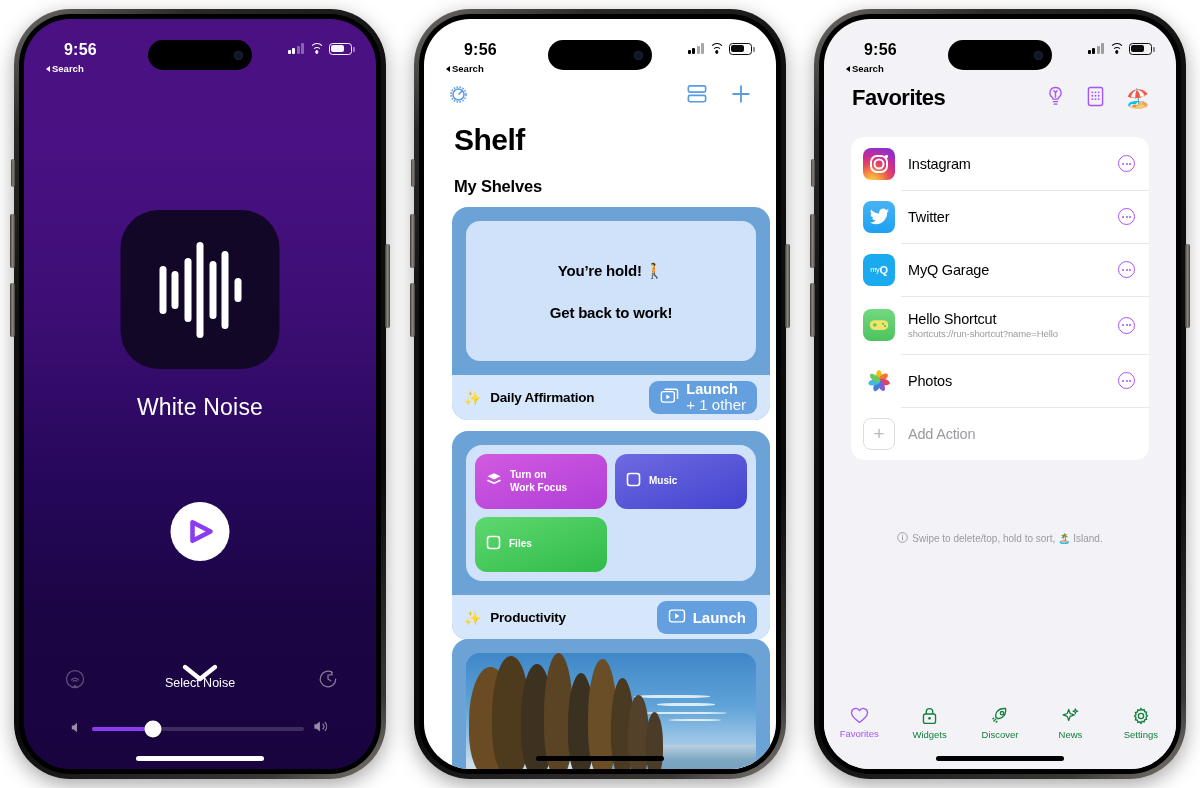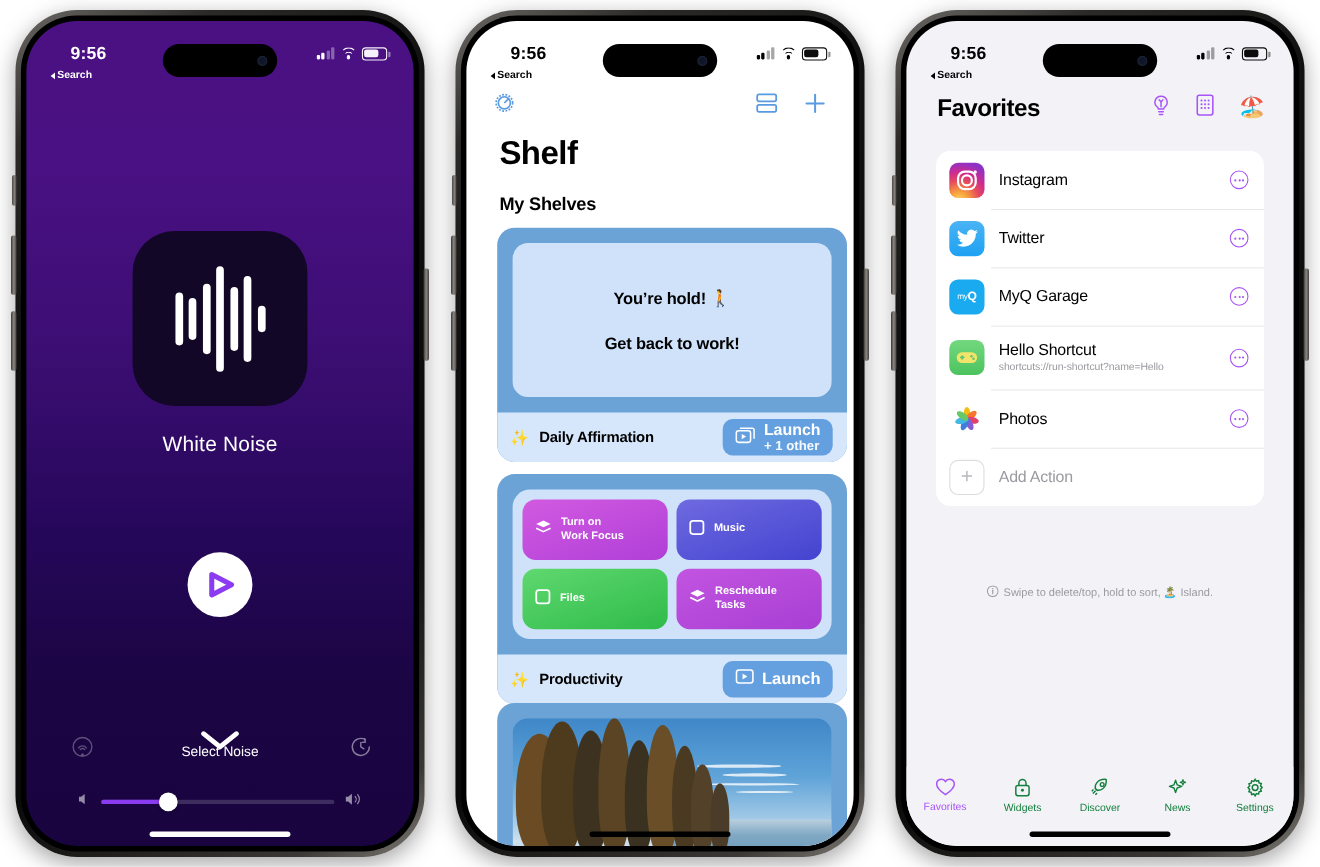--- a/index.html
+++ b/index.html
@@ -75,21 +75,21 @@
   #phone1 { left:14px; top:9px; }
   .wn-screen { background: linear-gradient(180deg,#4b1183 0%,#4a1184 16%,#3c0e73 40%,#25075a 62%,#1b0543 80%,#190440 100%); color:#fff; }
   .wn-app-icon {
     position:absolute; left:50%; transform:translateX(-50%); top:191px;
     width:159px; height:159px; border-radius:38px;
     background:#120726;
     display:flex; align-items:center; justify-content:center; gap:5px;
   }
   .wave { display:flex; align-items:center; gap:5.5px; height:110px; }
   .wave b { display:block; width:7px; border-radius:4px; background:#fff; }
-  .wn-title { position:absolute; top:375px; width:100%; text-align:center; font-size:19px; font-weight:400; letter-spacing:.2px; }
+  .wn-title { position:absolute; top:375px; width:100%; text-align:center; font-size:23px; font-weight:400; letter-spacing:.2px; }
   .wn-play {
     position:absolute; left:50%; transform:translateX(-50%); top:483px;
     width:59px; height:59px; border-radius:50%; background:#fff;
     display:flex; align-items:center; justify-content:center;
   }
   .wn-play svg { margin-left:3px; }
   .wn-select { position:absolute; top:657px; width:100%; text-align:center; font-size:12.5px; color:#ffffff; }
   .wn-chevron { position:absolute; top:644px; left:50%; transform:translateX(-50%); }
   .wn-airplay { position:absolute; left:41px; top:650px; opacity:.30; }
   .wn-timer { position:absolute; right:38px; top:650px; opacity:.48; }
@@ -105,21 +105,21 @@
   .sh-tools-right { display:flex; align-items:center; gap:22px; }
   .sh-h1 { position:absolute; top:104px; left:30px; font-size:30px; font-weight:800; letter-spacing:-.5px; }
   .sh-h2 { position:absolute; top:158px; left:30px; font-size:16.5px; font-weight:600; letter-spacing:-.2px; }
   .shelf-card { position:absolute; left:28px; width:318px; border-radius:16px; overflow:hidden; background:#6ba3d6; }
   .shelf-body { padding:14px; }
   .shelf-foot { background:#d6e7fb; height:45px; display:flex; align-items:center; justify-content:space-between; padding:0 13px 0 12px; }
   .shelf-foot-l { display:flex; align-items:center; gap:9px; font-size:13.5px; font-weight:700; letter-spacing:-.2px; }
   .launch-btn { background:#64a0e0; color:#fff; border-radius:9px; height:33px; display:flex; align-items:center; gap:7px; padding:0 11px; }
   .launch-txt { line-height:1.02; text-align:left; }
   .launch-txt .l1 { font-size:14.5px; font-weight:600; }
-  .launch-txt .l2 { font-size:12px; font-weight:700; opacity:.95; }
+  .launch-txt .l2 { font-size:15px; font-weight:400; opacity:.95; }
   .affirm-box { background:#cfe2f9; border-radius:14px; height:140px; display:flex; flex-direction:column; align-items:center; justify-content:center; gap:24px; }
   .affirm-line { font-size:15px; font-weight:700; letter-spacing:-.2px; }
   .prod-grid { background:#cfe2f9; border-radius:16px; padding:9px; display:grid; grid-template-columns:1fr 1fr; gap:8px; }
   .prod-tile { border-radius:12px; height:55px; display:flex; align-items:center; gap:8px; padding:0 11px; color:#fff; font-size:10px; font-weight:700; line-height:1.22; }
   .photo-box { border-radius:14px; overflow:hidden; height:140px; position:relative; }
   .card2 { top:188px; }
   .card3 { top:412px; }
   .card4 { top:620px; }
 
   
@@ -386,30 +386,20 @@
                 <span style="white-space:pre-line">Music</span>
               </div>
               <div class="prod-tile" style="background:linear-gradient(160deg,#5fd86f,#2fbb4a)">
                 <span>
                   <svg width="15" height="15" viewBox="0 0 16 16">
                       <rect x="1.6" y="1.6" width="12.8" height="12.8" rx="2.6" fill="none" stroke="#fff" stroke-width="1.7"></rect>
                     </svg>
                 </span>
                 <span style="white-space:pre-line">Files</span>
               </div>
-              <div class="prod-tile" style="background:linear-gradient(160deg,#c254e0,#a83fd4)">
-                <span>
-                  <svg width="16" height="15" viewBox="0 0 18 17">
-                      <path d="M9 1.4 1.6 4.9 9 8.4l7.4-3.5z" fill="#fff"></path>
-                      <path d="M1.6 9.3 9 12.8l7.4-3.5" fill="none" stroke="#fff" stroke-width="1.7" stroke-linejoin="round"></path>
-                    </svg>
-                </span>
-                <span style="white-space:pre-line">Reschedule
-Tasks</span>
-              </div>
             </div>
           </div>
           <div class="shelf-foot">
             <span class="shelf-foot-l">
               <span style="font-size:14px">✨</span>
               <span>Productivity</span>
             </span>
             <span class="launch-btn">
               <span>
                 <svg width="18" height="16" viewBox="0 0 20 18">

